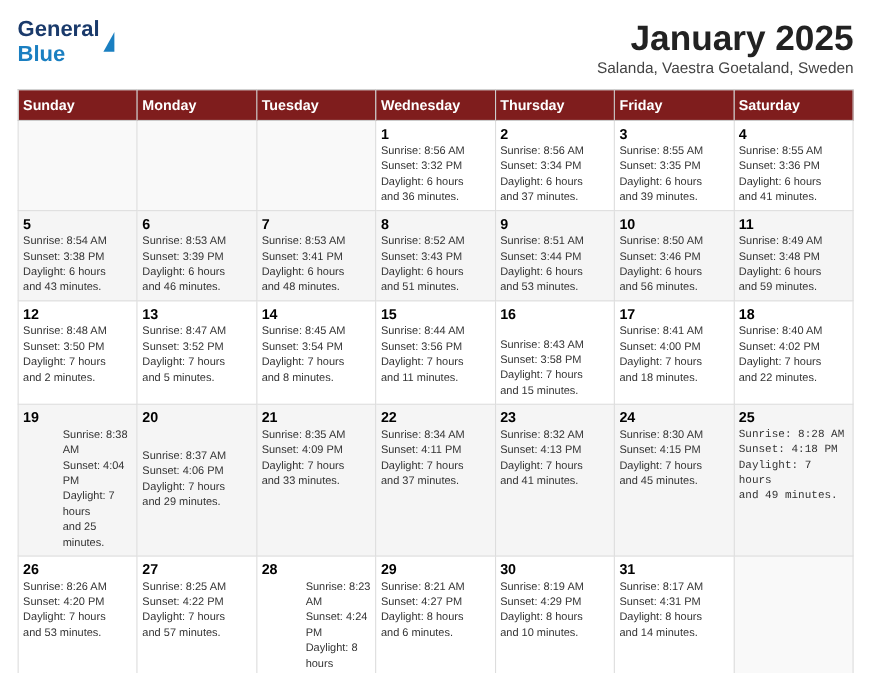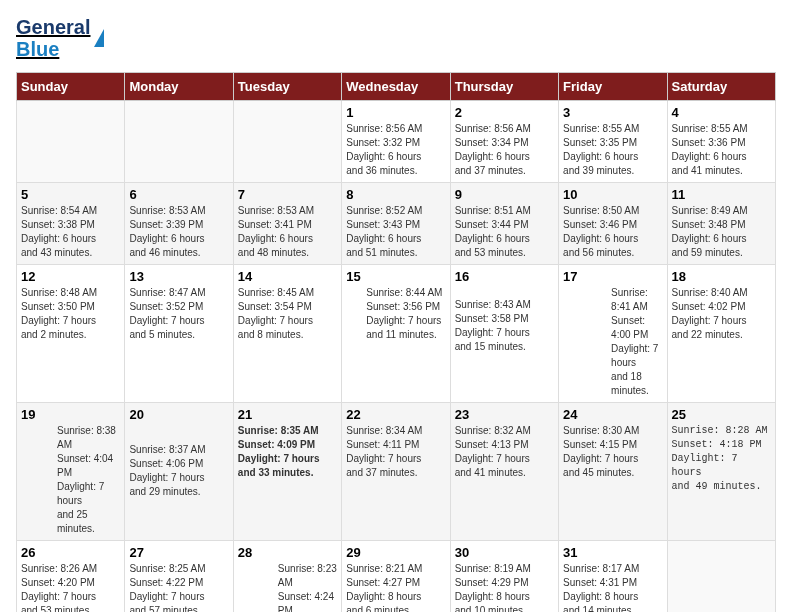--- a/index.html
+++ b/index.html
@@ -64,21 +64,20 @@
       color: #333;
       line-height: 1.4;
     }
     .empty-cell {
       background: #f9f9f9 !important;
     }
     .logo-wrapper {
       display: flex;
       align-items: center;
       gap: 2px;
-      text-decoration: underline;
     }
     .logo-text-wrapper {
       display: flex;
       flex-direction: column;
     }
     .logo-triangle {
       width: 0;
       height: 0;
       border-left: 10px solid transparent;
       border-bottom: 18px solid #1a7fc1;
@@ -88,20 +87,24 @@
 </head>
 <body>
 
 <div class="header">
   <div class="logo-wrapper">
     <div class="logo-text-wrapper">
       <span style="color:#1a3a6b;font-size:20px;font-weight:bold;line-height:1.1;">General</span>
       <span style="color:#1a7fc1;font-size:20px;font-weight:bold;line-height:1.1;">Blue</span>
     </div>
     <div class="logo-triangle"></div>
+  </div>
+  <div class="title-block">
+    <div class="month-title">January 2025</div>
+    <div class="subtitle">Salanda, Vaestra Goetaland, Sweden</div>
   </div>
 </div>
 
 <table class="calendar">
   <thead>
     <tr>
     <th>Sunday</th>
         <th>Monday</th>
         <th>Tuesday</th>
         <th>Wednesday</th>
@@ -212,35 +215,35 @@
         </td>
         <td>
           <span class="day-number">14</span>
           <div class="day-info" style="white-space: pre-line;">Sunrise: 8:45 AM
 Sunset: 3:54 PM
 Daylight: 7 hours
 and 8 minutes.</div>
         </td>
         <td>
           <span class="day-number">15</span>
-          <div class="day-info" style="white-space: pre-line; margin-left: 20px;">Sunrise: 8:44 AM
+          <div class="day-info" style="white-space: pre-line;">Sunrise: 8:44 AM
 Sunset: 3:56 PM
 Daylight: 7 hours
 and 11 minutes.</div>
         </td>
         <td>
           <span class="day-number">16</span>
           <div class="day-info" style="white-space: pre-line; margin-top: 14px;">Sunrise: 8:43 AM
 Sunset: 3:58 PM
 Daylight: 7 hours
 and 15 minutes.</div>
         </td>
         <td>
           <span class="day-number">17</span>
-          <div class="day-info" style="white-space: pre-line; margin-left: 48px;">Sunrise: 8:41 AM
+          <div class="day-info" style="white-space: pre-line;">Sunrise: 8:41 AM
 Sunset: 4:00 PM
 Daylight: 7 hours
 and 18 minutes.</div>
         </td>
         <td>
           <span class="day-number">18</span>
           <div class="day-info" style="white-space: pre-line;">Sunrise: 8:40 AM
 Sunset: 4:02 PM
 Daylight: 7 hours
 and 22 minutes.</div>
@@ -256,21 +259,21 @@
         </td>
         <td>
           <span class="day-number">20</span>
           <div class="day-info" style="white-space: pre-line; margin-top: 21px;">Sunrise: 8:37 AM
 Sunset: 4:06 PM
 Daylight: 7 hours
 and 29 minutes.</div>
         </td>
         <td>
           <span class="day-number">21</span>
-          <div class="day-info" style="white-space: pre-line; font-weight: bold;">Sunrise: 8:35 AM
+          <div class="day-info" style="white-space: pre-line;">Sunrise: 8:35 AM
 Sunset: 4:09 PM
 Daylight: 7 hours
 and 33 minutes.</div>
         </td>
         <td>
           <span class="day-number">22</span>
           <div class="day-info" style="white-space: pre-line;">Sunrise: 8:34 AM
 Sunset: 4:11 PM
 Daylight: 7 hours
 and 37 minutes.</div>

